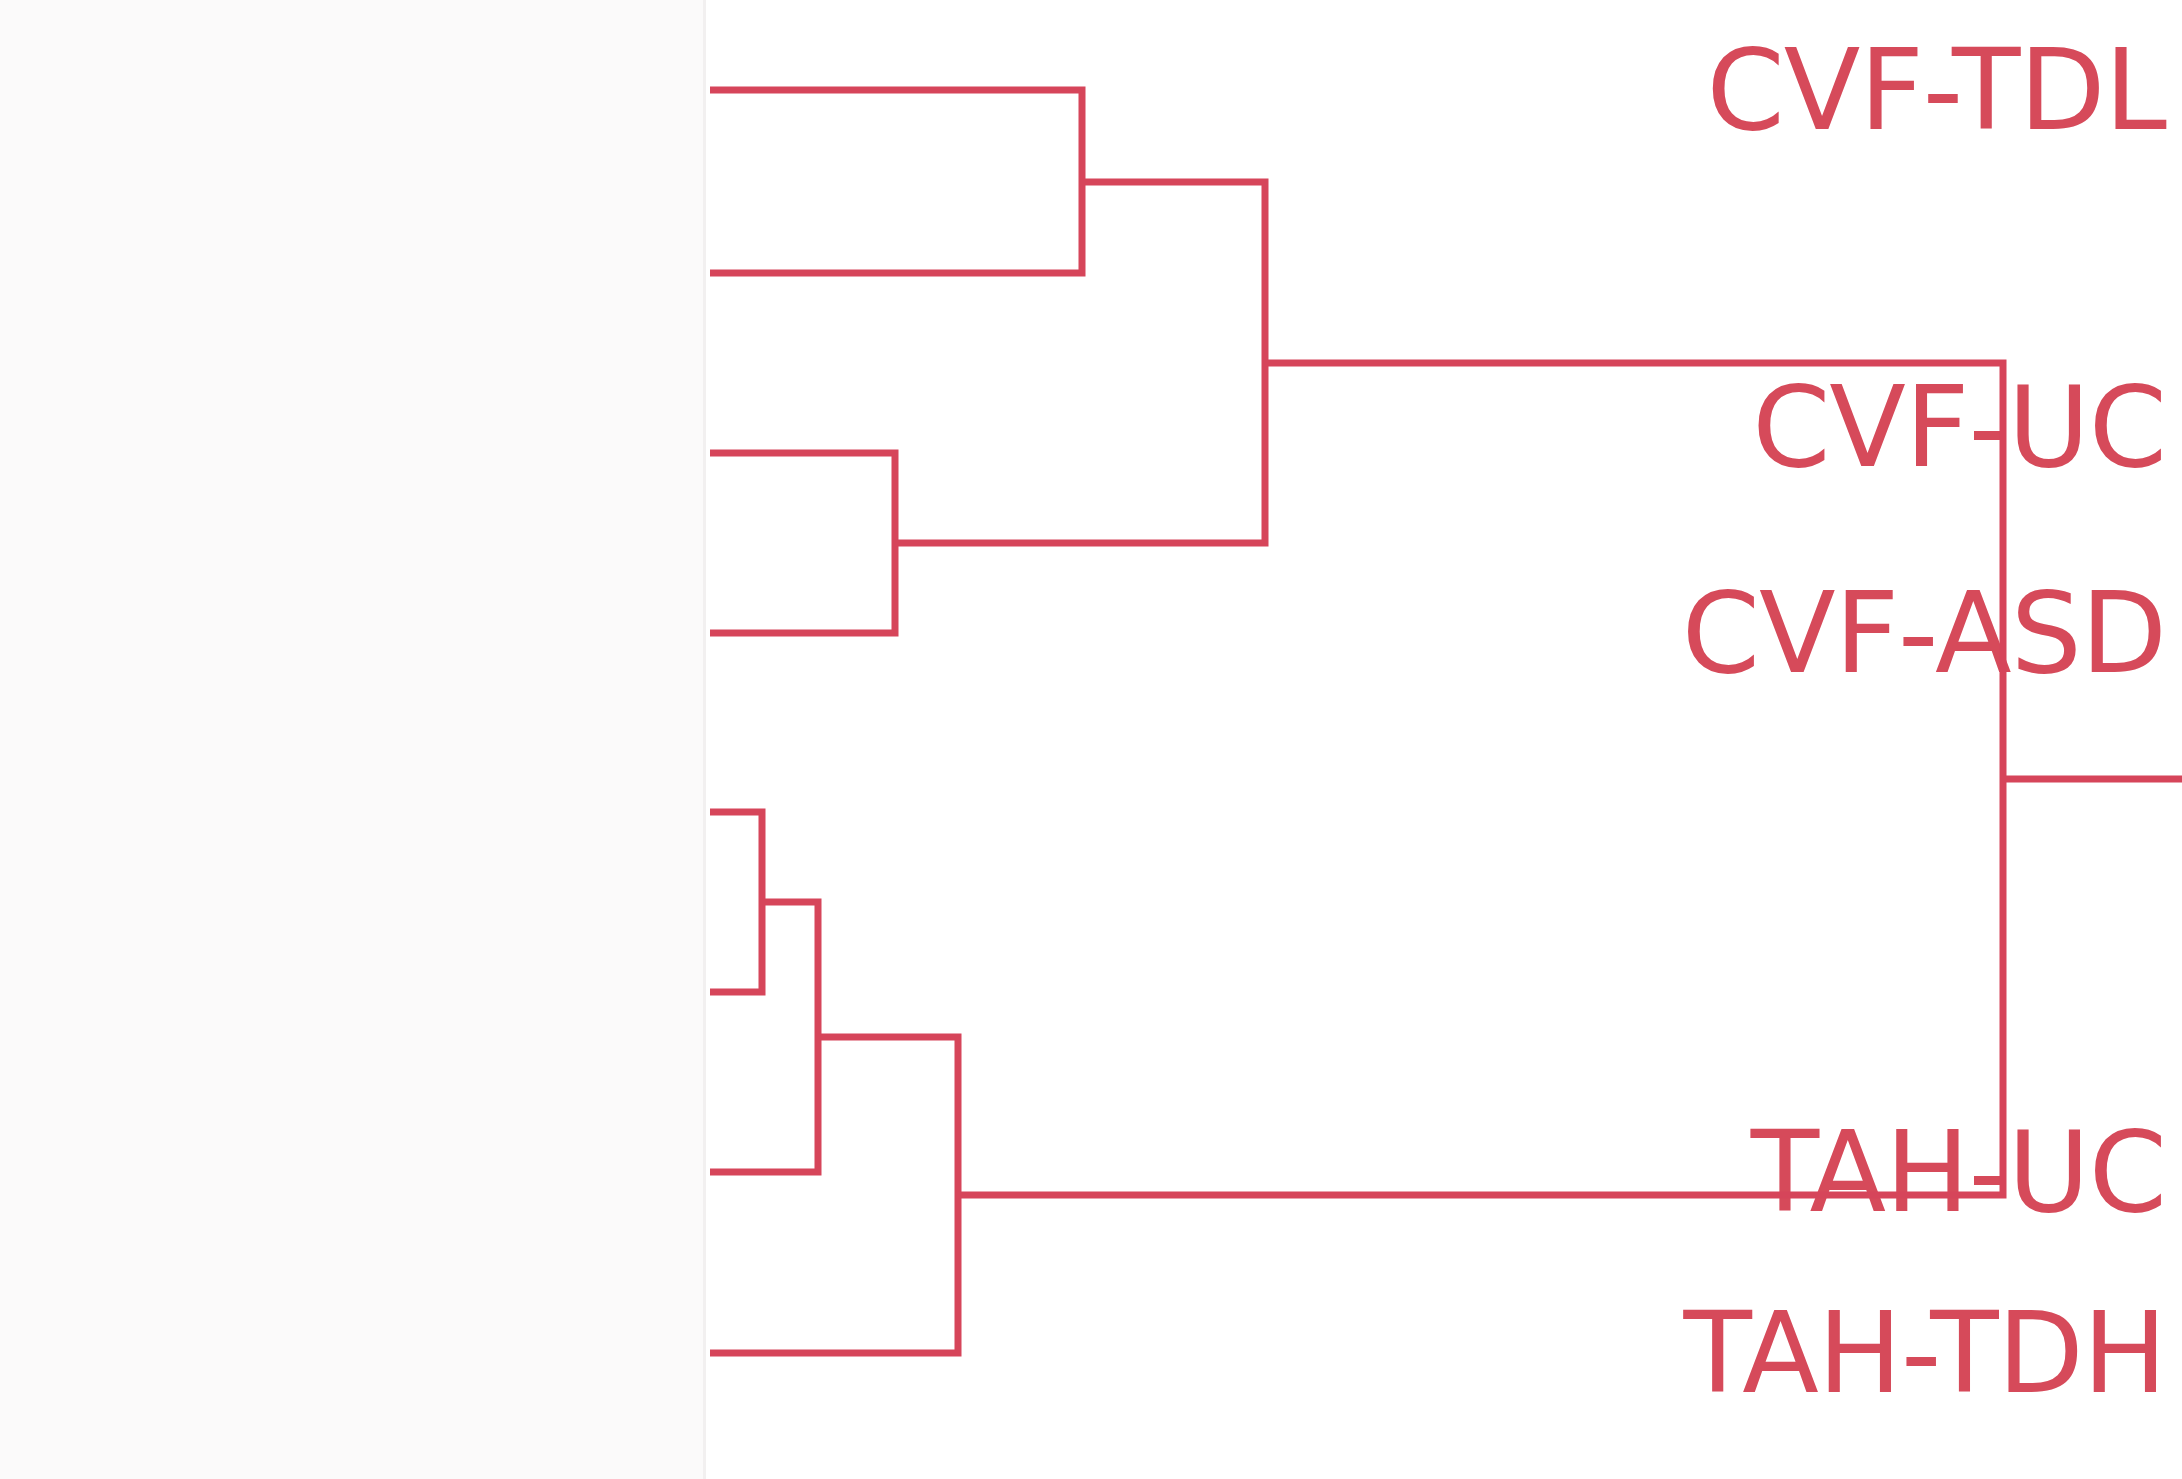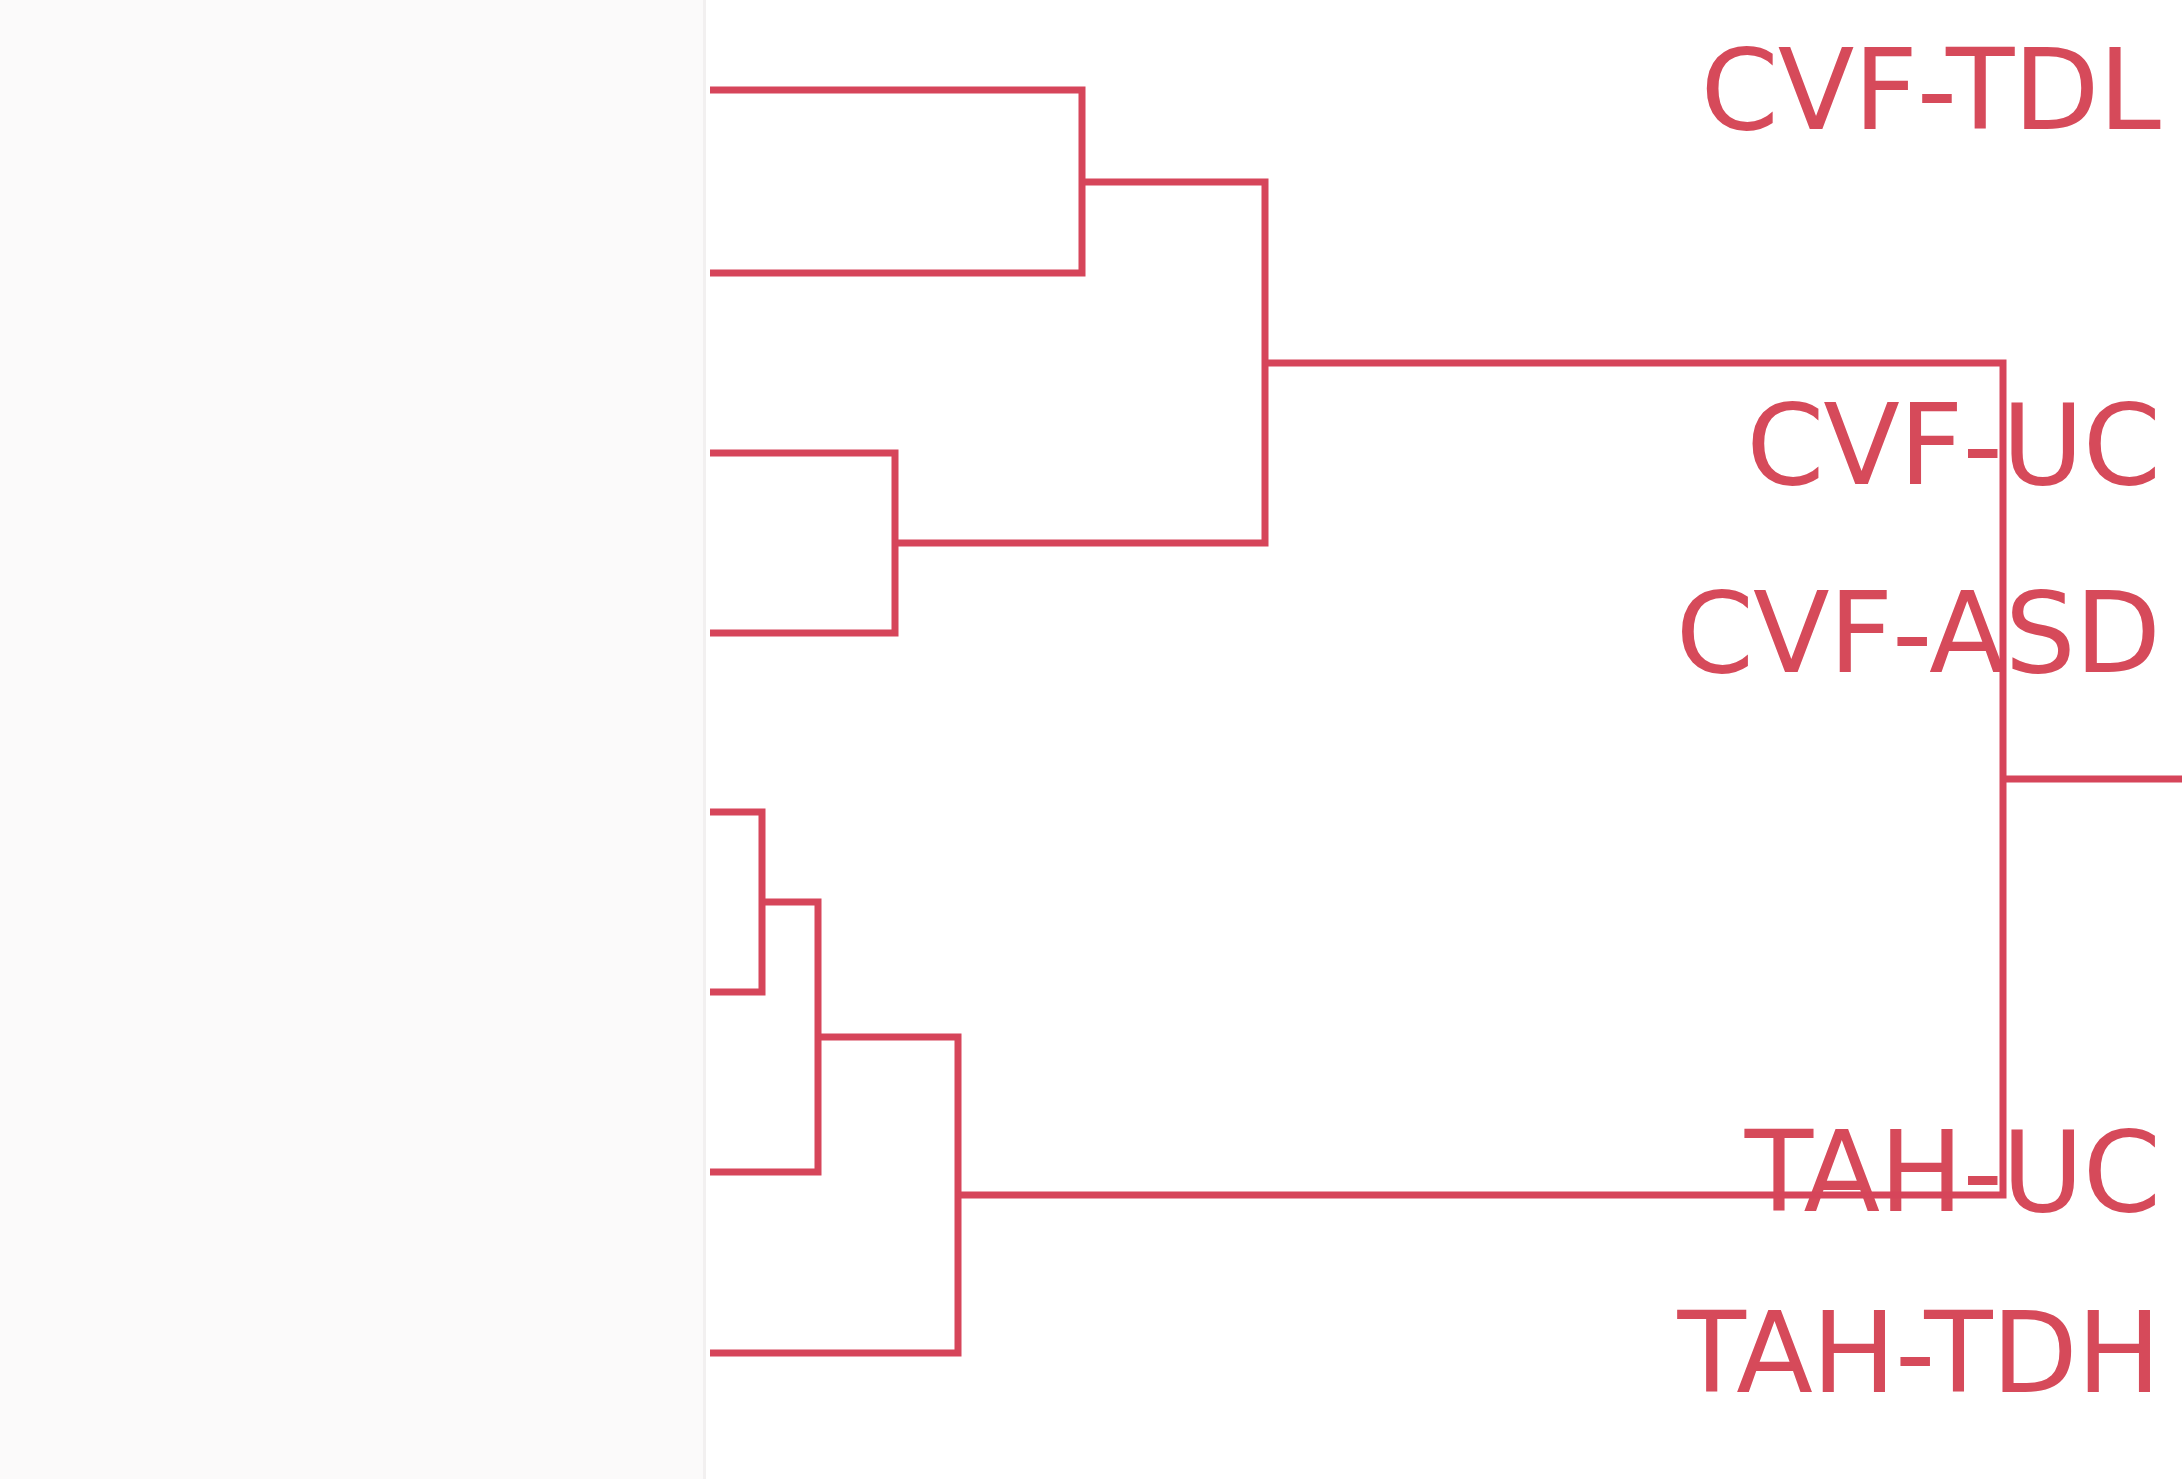--- a/index.html
+++ b/index.html
@@ -38,21 +38,21 @@
   .leaf-label {
     position: absolute;
     right: 0;
     text-align: right;
     color: #d64a5a;
     font-size: 112px;
     line-height: 1;
     letter-spacing: -1px;
     white-space: nowrap;
     transform: translateY(-50%);
-    padding-right: 22px;
+    padding-right: 16px;
     font-weight: 400;
   }
   #tree-svg {
     position: absolute;
     left: 0;
     top: 0;
     width: 2182px;
     height: 1479px;
   }
   #tree-svg path {
@@ -64,21 +64,21 @@
 </style>
 </head>
 <body>
 
 <div id="stage">
 
   <div id="label-panel"></div>
   <div id="axis-spine"></div>
 
   <div class="leaf-label" style="top:90px">CVF-TDL</div>
-  <div class="leaf-label" style="top:445px">CVF-UC</div>
+  <div class="leaf-label" style="top:427px">CVF-UC</div>
   <div class="leaf-label" style="top:633px">CVF-ASD</div>
   <div class="leaf-label" style="top:1172px">TAH-UC</div>
   <div class="leaf-label" style="top:1353px">TAH-TDH</div>
 
   <svg id="tree-svg" viewBox="0 0 2182 1479" preserveAspectRatio="none">
     <g id="links">
         <path d="M 710 90 L 1082 90 L 1082 273 L 710 273" stroke="#d6455a"></path>
         <path d="M 710 453 L 895 453 L 895 633 L 710 633" stroke="#d6455a"></path>
         <path d="M 1082 182 L 1265 182 L 1265 543 L 895 543" stroke="#d6455a"></path>
         <path d="M 710 812 L 762 812 L 762 992 L 710 992" stroke="#d6455a"></path>

